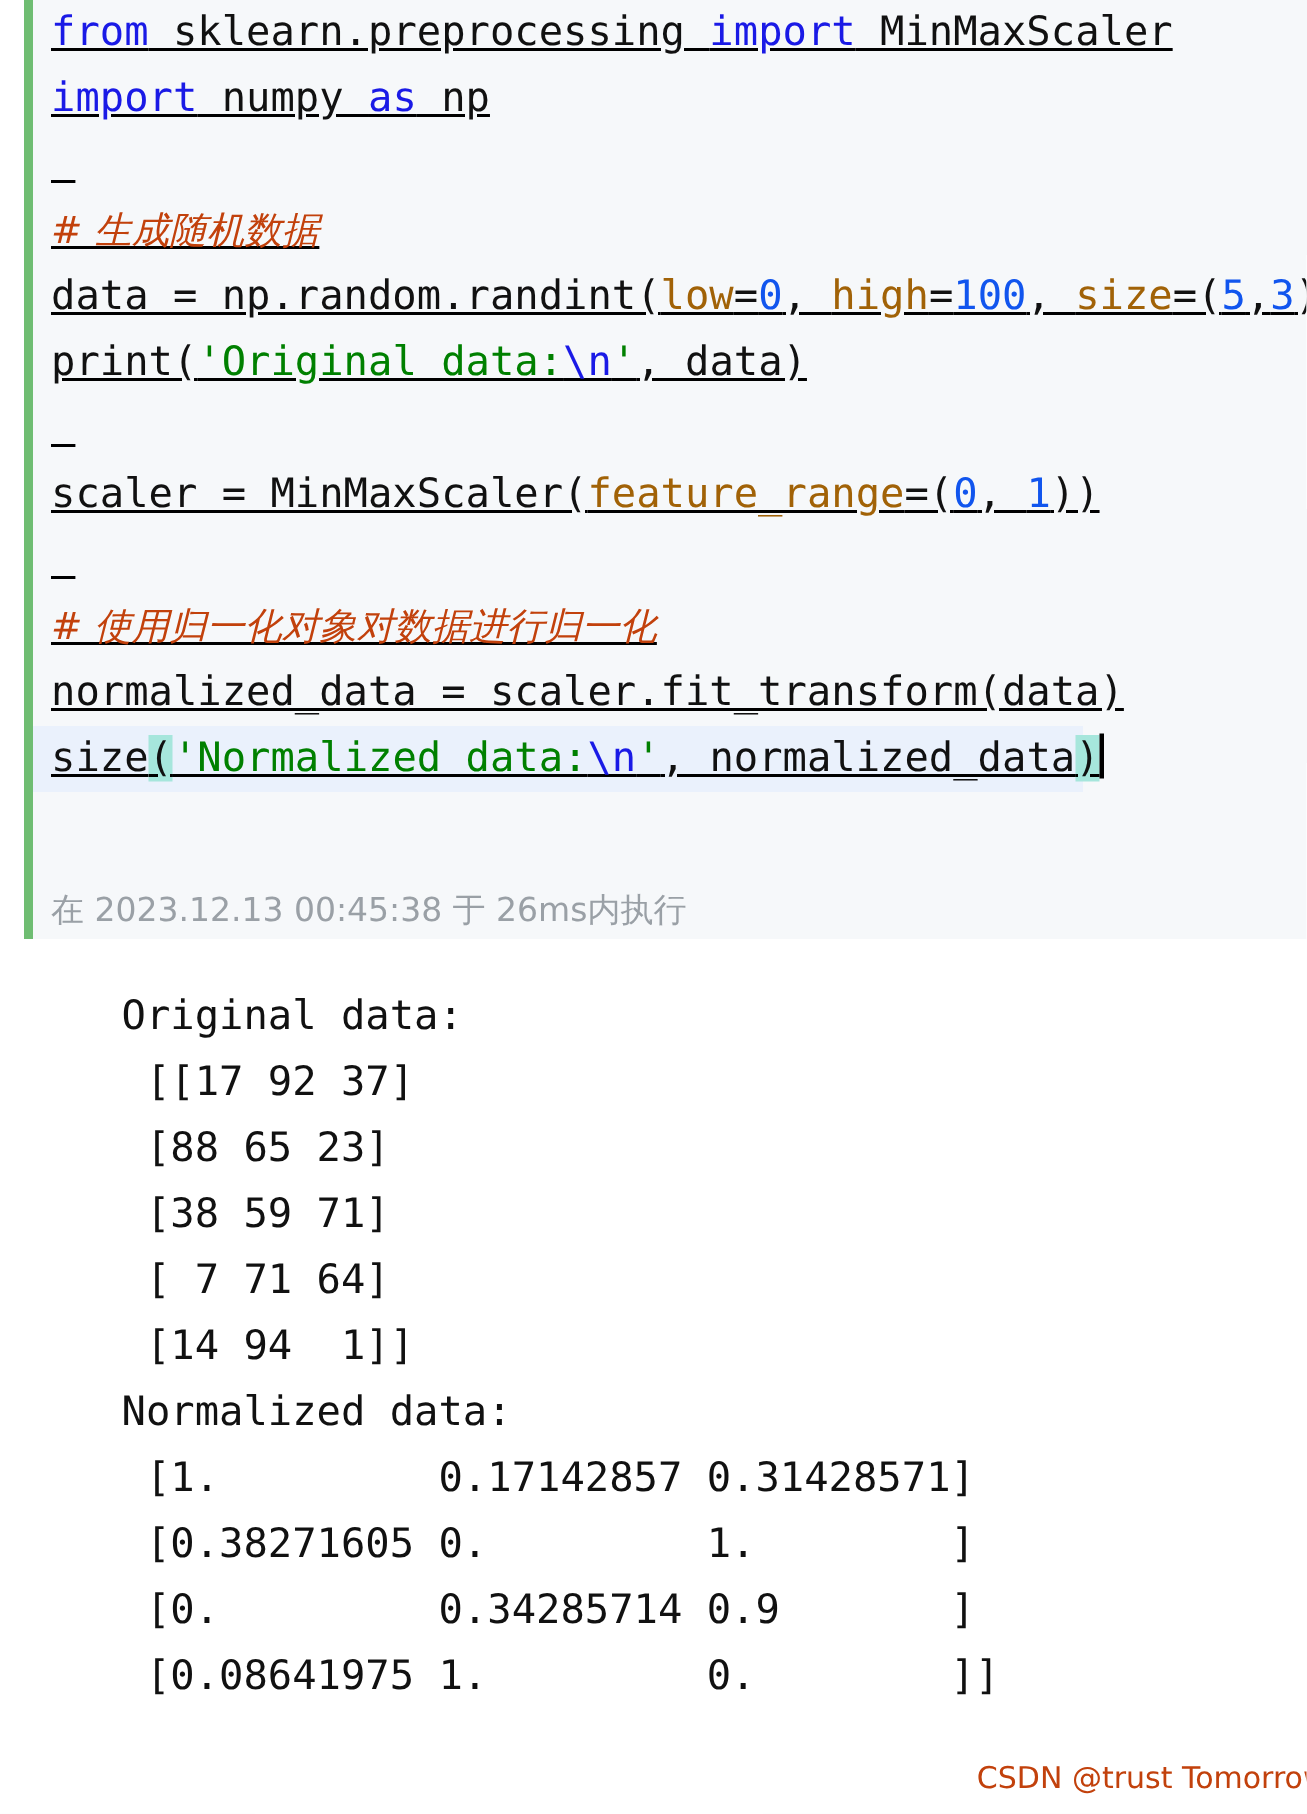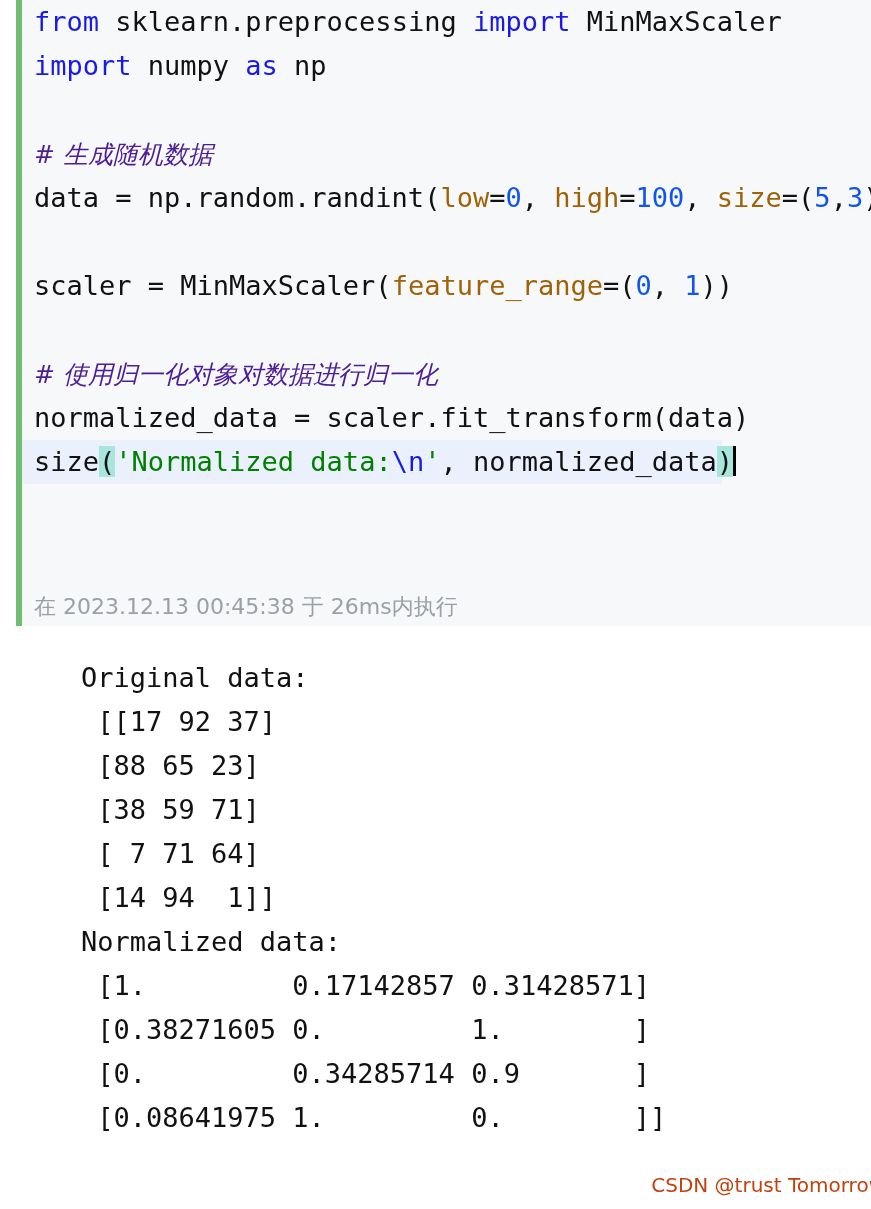--- a/index.html
+++ b/index.html
@@ -42,20 +42,21 @@
     height: 626px;
     background: #ffffff;
     z-index: 4;
   }
 
   .code-lines {
     position: absolute;
     left: 0;
     top: 0;
     width: 722px;
+    text-decoration: underline;
   }
   .cline {
     position: relative;
     height: 44px;
     line-height: 44px;
     white-space: pre;
     font-family: "DejaVu Sans Mono", "Liberation Mono", monospace;
     font-size: 27px;
     color: #111111;
     padding-left: 34px;
@@ -67,21 +68,21 @@
   }
 
   
   .kw   { color: #1a1ae6; }
   .num  { color: #1155ee; }
   .str  { color: #008000; }
   .esc  { color: #1a1ae6; }
   .kwarg{ color: #a16207; }
   .op   { color: #111111; }
   .cmt  {
-    color: #4c1d95;
+    color: #c2410c;
     font-style: italic;
     font-family: "DejaVu Sans", "Liberation Sans", sans-serif;
     font-size: 25px;
   }
   .brk-hl {
     background: #a6e6dc;
   }
   .caret {
     display: inline-block;
     width: 3px;
@@ -145,20 +146,21 @@
 
 <div id="code-block">
   <div id="code-left-white"></div>
   <div id="code-gutter-bar"></div>
   <div class="code-lines" id="code-lines">
       <div class="cline"><span class="kw">from</span><span class="op"> sklearn.preprocessing </span><span class="kw">import</span><span class="op"> MinMaxScaler</span></div>
       <div class="cline"><span class="kw">import</span><span class="op"> numpy </span><span class="kw">as</span><span class="op"> np</span></div>
       <div class="cline blank"> </div>
       <div class="cline"><span class="cmt"># 生成随机数据</span></div>
       <div class="cline"><span class="op">data = np.random.randint(</span><span class="kwarg">low</span><span class="op">=</span><span class="num">0</span><span class="op">, </span><span class="kwarg">high</span><span class="op">=</span><span class="num">100</span><span class="op">, </span><span class="kwarg">size</span><span class="op">=(</span><span class="num">5</span><span class="op">,</span><span class="num">3</span><span class="op">))</span></div>
+      <div class="cline"><span class="op">print(</span><span class="str">'Original data:</span><span class="esc">\n</span><span class="str">'</span><span class="op">, data)</span></div>
       <div class="cline blank"> </div>
       <div class="cline"><span class="op">scaler = MinMaxScaler(</span><span class="kwarg">feature_range</span><span class="op">=(</span><span class="num">0</span><span class="op">, </span><span class="num">1</span><span class="op">))</span></div>
       <div class="cline blank"> </div>
       <div class="cline"><span class="cmt"># 使用归一化对象对数据进行归一化</span></div>
       <div class="cline"><span class="op">normalized_data = scaler.fit_transform(data)</span></div>
       <div class="cline current"><span class="op">size</span><span class="op brk-hl">(</span><span class="str">'Normalized data:</span><span class="esc">\n</span><span class="str">'</span><span class="op">, normalized_data</span><span class="op brk-hl">)</span><span class="caret"></span></div>
     </div>
   <div id="exec-status">在 2023.12.13 00:45:38 于 26ms内执行</div>
 </div>
 

